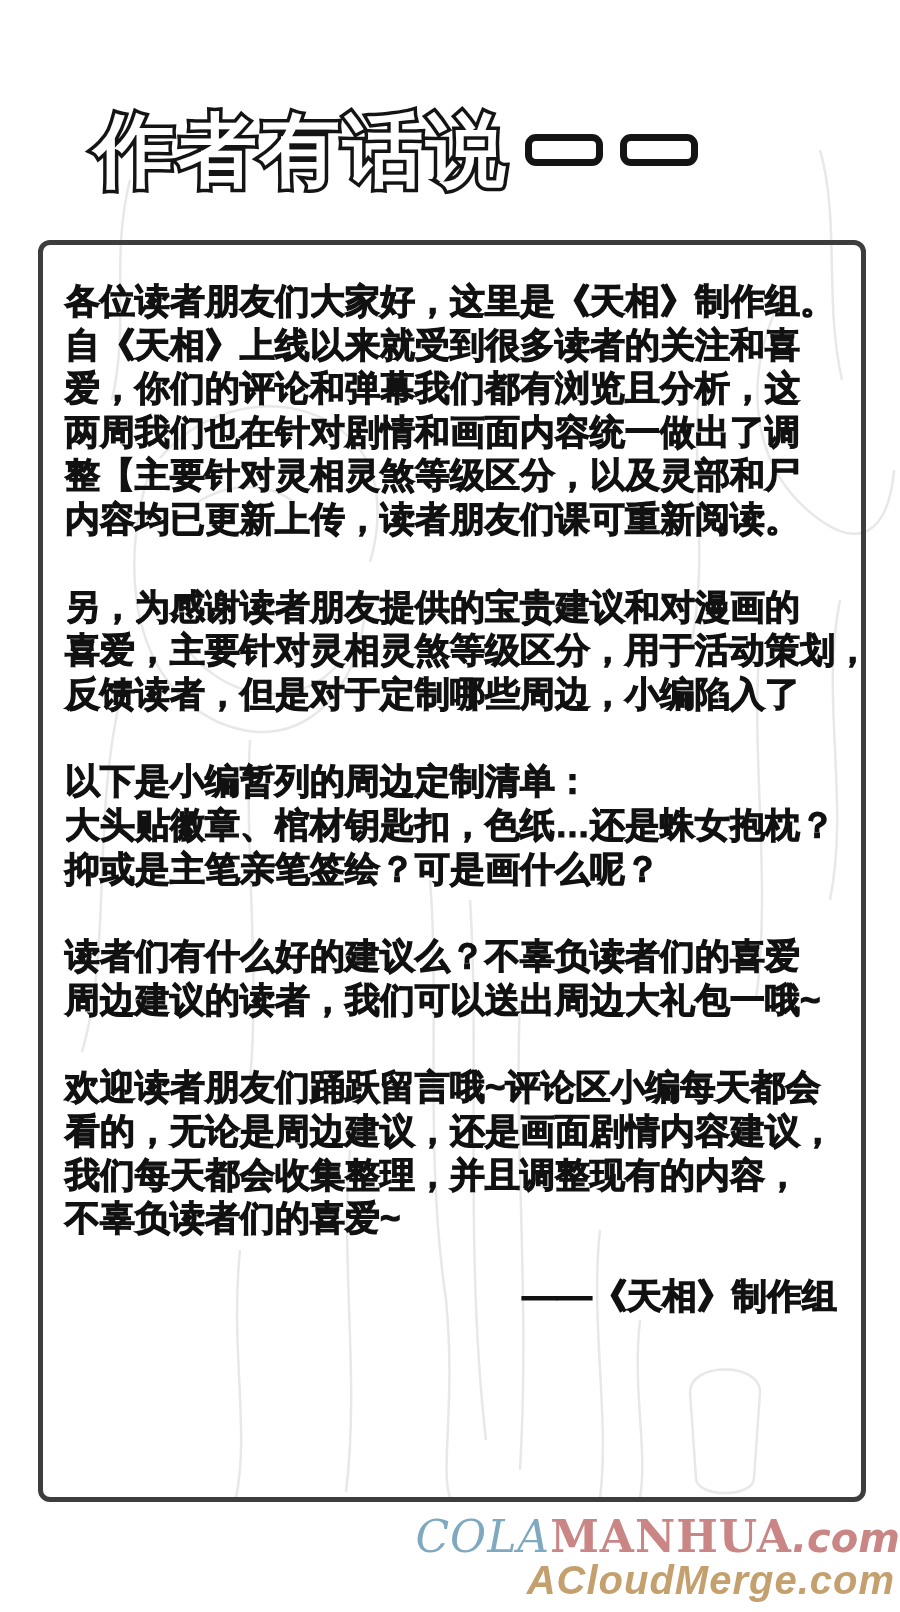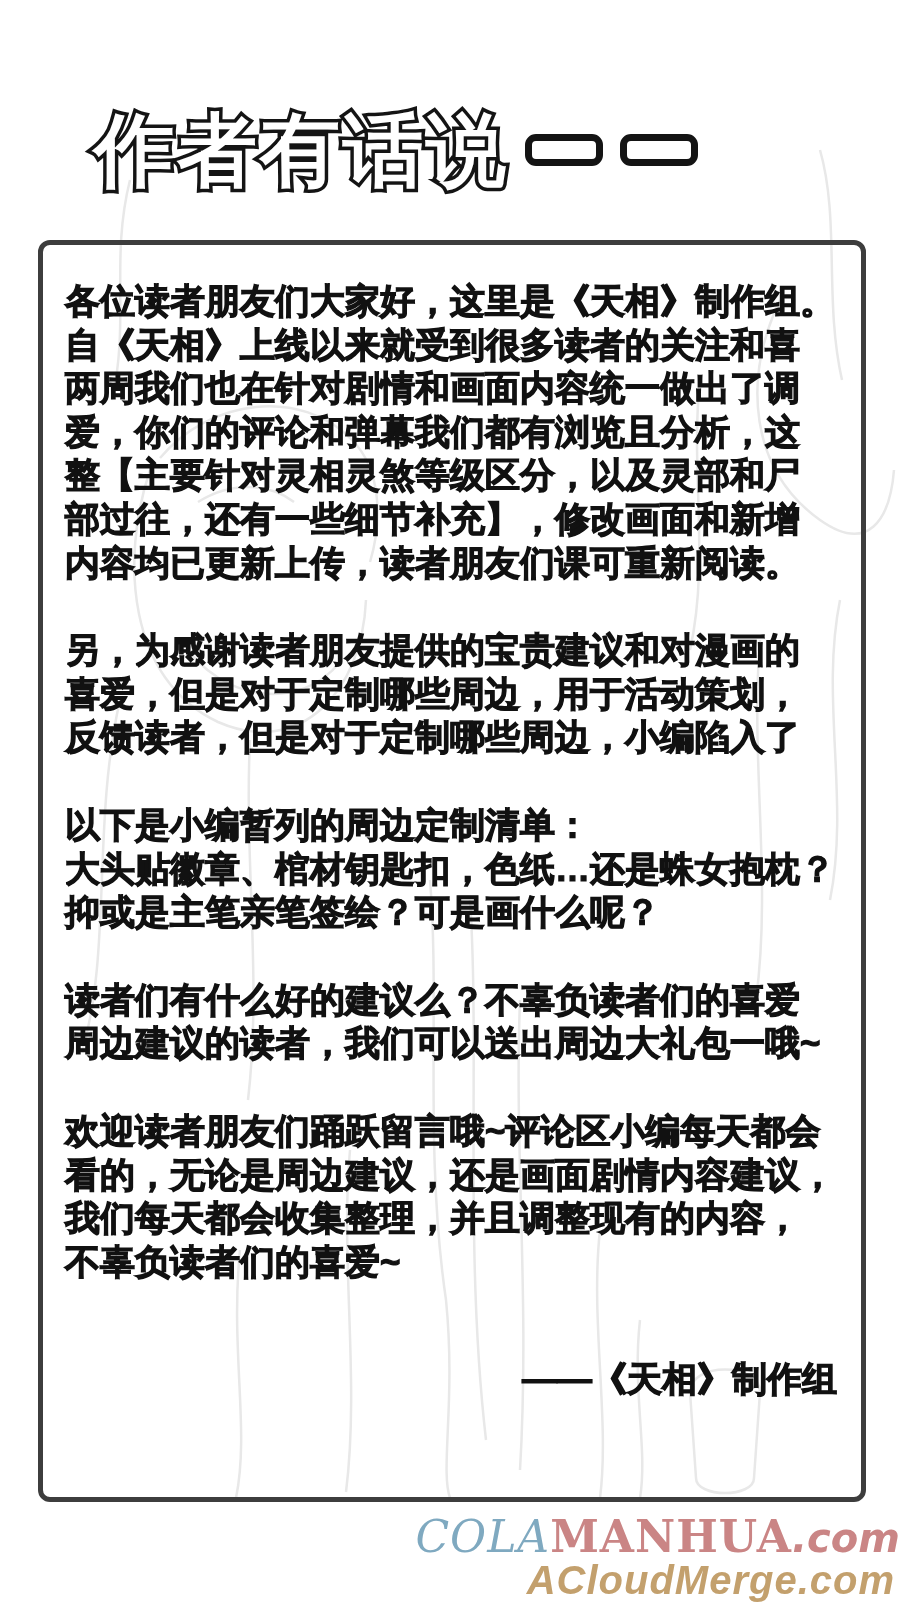--- a/index.html
+++ b/index.html
@@ -27,21 +27,21 @@
     position:absolute;left:38px;top:240px;width:828px;height:1262px;
     box-sizing:border-box;border:5px solid #3d3d3d;border-radius:12px;
     padding:34px 14px 0 22px;z-index:1;overflow:hidden;background:transparent;
   }
   .para{margin:0 0 44px 0;}
   .line{
     font-size:35px;font-weight:900;line-height:43.6px;color:#111111;
     -webkit-text-stroke:1.2px #111111;white-space:nowrap;
   }
   .signature{
-    margin-top:74px;text-align:right;padding-right:10px;
+    margin-top:34px;text-align:right;padding-right:10px;
     font-size:35px;font-weight:900;line-height:44px;color:#111111;
     -webkit-text-stroke:1.2px #111111;
   }
   
   .wm-line1{
     position:absolute;top:1515px;right:0px;z-index:2;white-space:nowrap;line-height:1;
   }
   .wm-cola{
     font-family:"DejaVu Serif","Liberation Serif",serif;font-style:italic;
     font-size:44px;letter-spacing:1px;color:#7fa9c0;
@@ -93,29 +93,28 @@
   <span class="title-dashes" aria-label="——">
     <span class="dash-bar"></span>
     <span class="dash-bar"></span>
   </span>
 </div>
 
 <div class="note-box">
   <div class="para">
     <div class="line">各位读者朋友们大家好，这里是《天相》制作组。</div>
     <div class="line">自《天相》上线以来就受到很多读者的关注和喜</div>
+    <div class="line">爱，你们的评论和弹幕我们都有浏览且分析，这</div>
     <div class="line">两周我们也在针对剧情和画面内容统一做出了调</div>
-    <div class="line">爱，你们的评论和弹幕我们都有浏览且分析，这</div>
     <div class="line">整【主要针对灵相灵煞等级区分，以及灵部和尸</div>
-    <div class="line">部过往，还有一些细节补充】，修改画面和新增</div>
     <div class="line">内容均已更新上传，读者朋友们课可重新阅读。</div>
   </div>
   <div class="para">
     <div class="line">另，为感谢读者朋友提供的宝贵建议和对漫画的</div>
-    <div class="line">喜爱，但是对于定制哪些周边，用于活动策划，</div>
+    <div class="line">喜爱，主要针对灵相灵煞等级区分，用于活动策划，</div>
     <div class="line">反馈读者，但是对于定制哪些周边，小编陷入了</div>
   </div>
   <div class="para">
     <div class="line">以下是小编暂列的周边定制清单：</div>
     <div class="line">大头贴徽章、棺材钥匙扣，色纸…还是蛛女抱枕？</div>
     <div class="line">抑或是主笔亲笔签绘？可是画什么呢？</div>
   </div>
   <div class="para">
     <div class="line">读者们有什么好的建议么？不辜负读者们的喜爱</div>
     <div class="line">周边建议的读者，我们可以送出周边大礼包一哦~</div>

